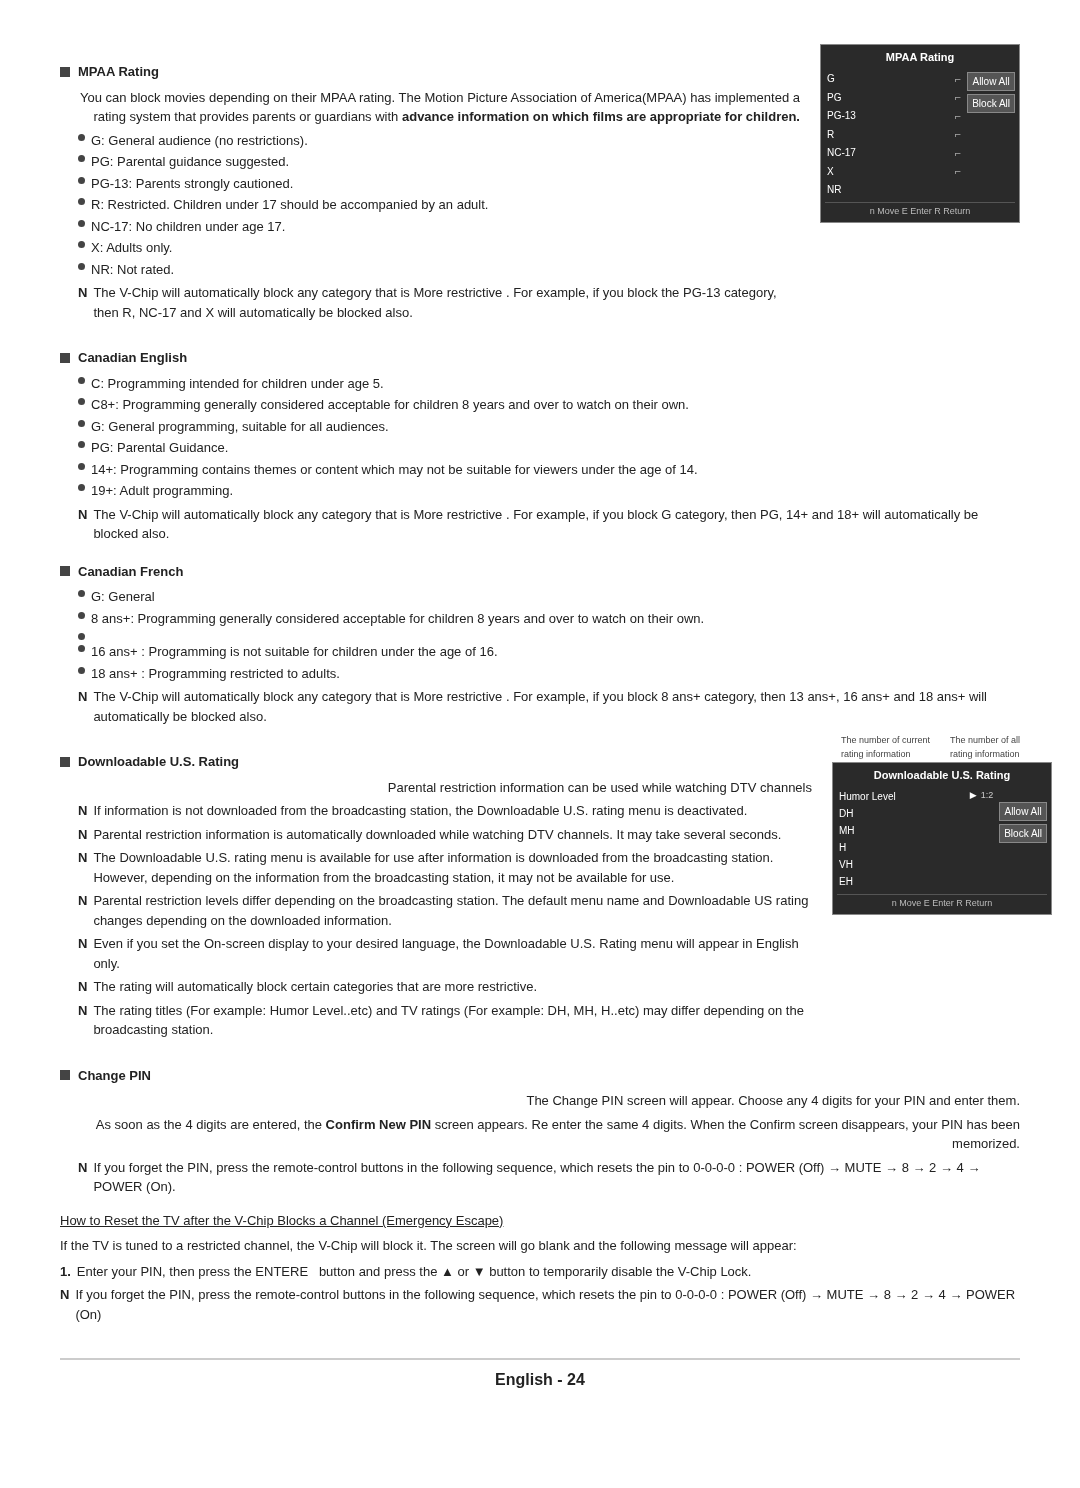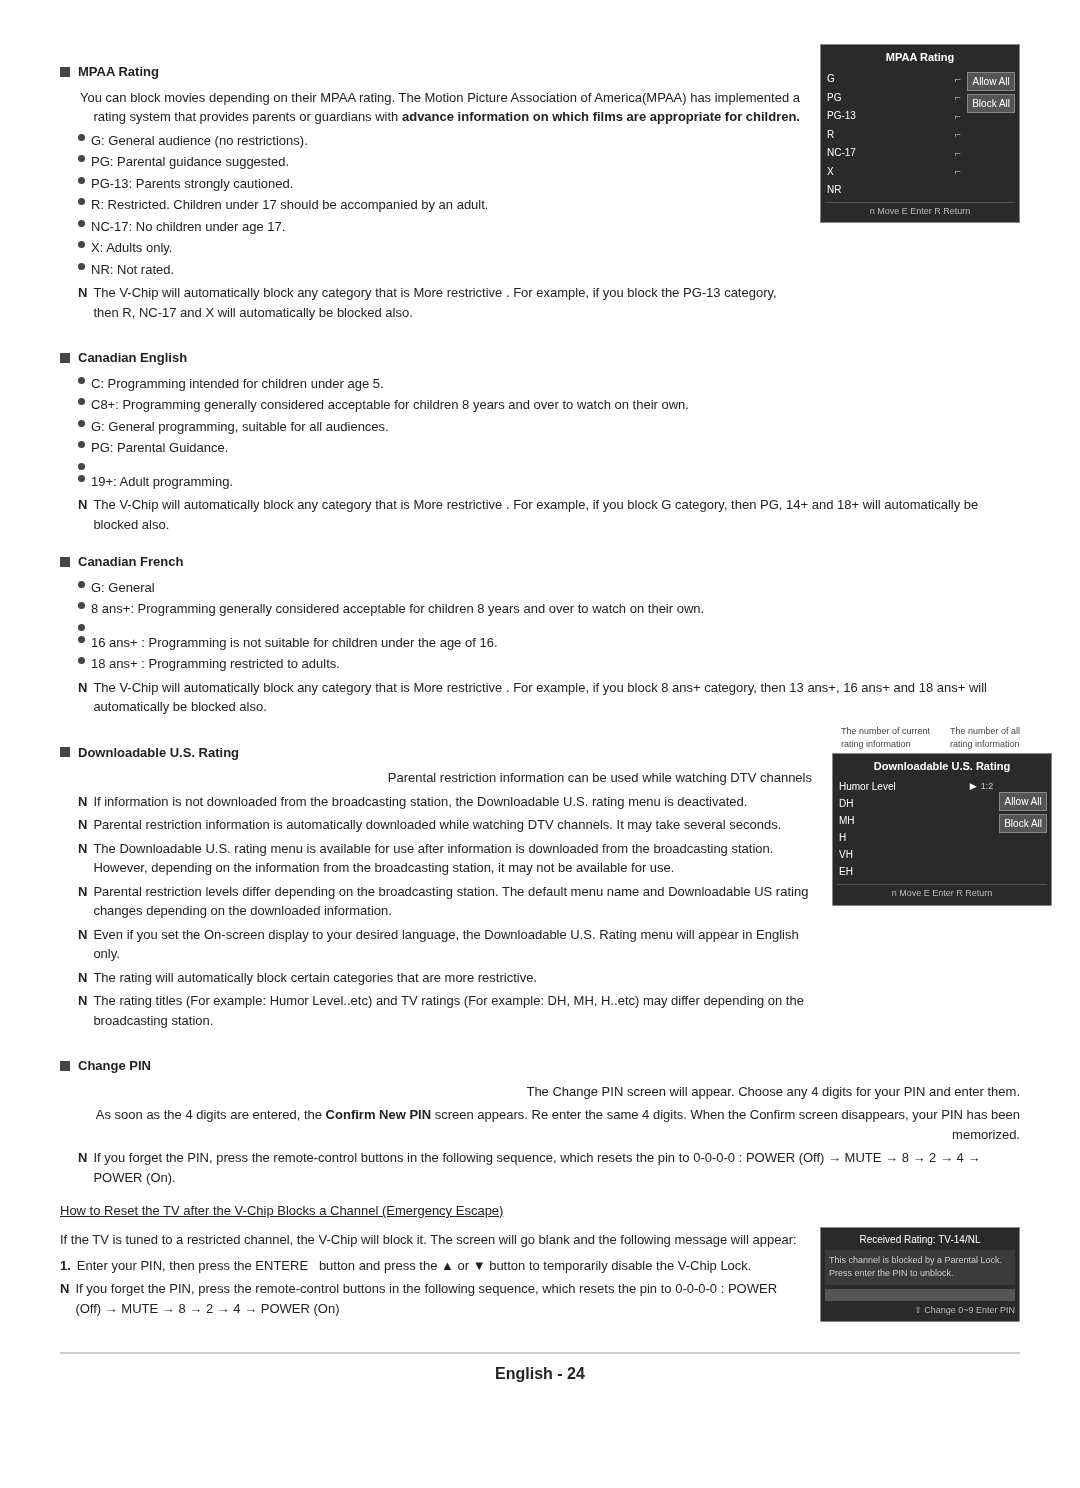--- a/index.html
+++ b/index.html
@@ -366,20 +366,21 @@
       <li>
           <span class="dot"></span>
           <span>G: General programming, suitable for all audiences.</span>
         </li>
       <li>
           <span class="dot"></span>
           <span>PG: Parental Guidance.</span>
         </li>
       <li>
           <span class="dot"></span>
+          <span>14+: Programming contains themes or content which may not be suitable for viewers under the age of 14.</span>
         </li>
       <li>
           <span class="dot"></span>
           <span>19+: Adult programming.</span>
         </li>
     </ul>
     <div class="note-n">
       <span class="n-label">N</span>
       <span>The V-Chip will automatically block any category that is  More restrictive . For example, if you block G category, then PG, 14+ and 18+ will automatically be blocked also.</span>
     </div>
@@ -531,26 +532,18 @@
       <p style="margin-bottom:6px;">If the TV is tuned to a restricted channel, the V-Chip will block it. The screen will go blank and the following message will appear:</p>
       <div class="numbered-item">
         <span class="num">1.</span>
         <span>Enter your PIN, then press the ENTERE &nbsp; button and press the ▲ or ▼ button to temporarily disable the V-Chip Lock.</span>
       </div>
       <div class="note-n">
         <span class="n-label">N</span>
         <span>If you forget the PIN, press the remote-control buttons in the following sequence, which resets the pin to 0-0-0-0 : POWER (Off) → MUTE → 8 → 2 → 4 → POWER (On)</span>
       </div>
     </div>
-    <div class="right">
-      <div class="ee-box">
-        <div class="ee-title">Received Rating: TV-14/NL</div>
-        <div class="ee-body">This channel is blocked by a Parental Lock. Press enter the PIN to unblock.</div>
-        <div class="ee-bar"></div>
-        <div class="ee-nav">⇧ Change  0~9 Enter PIN</div>
-      </div>
-    </div>
   </div>
 </div>
 
 <div class="page-footer">
   <span>English - 24</span>
 </div>
 
 </body></html>

